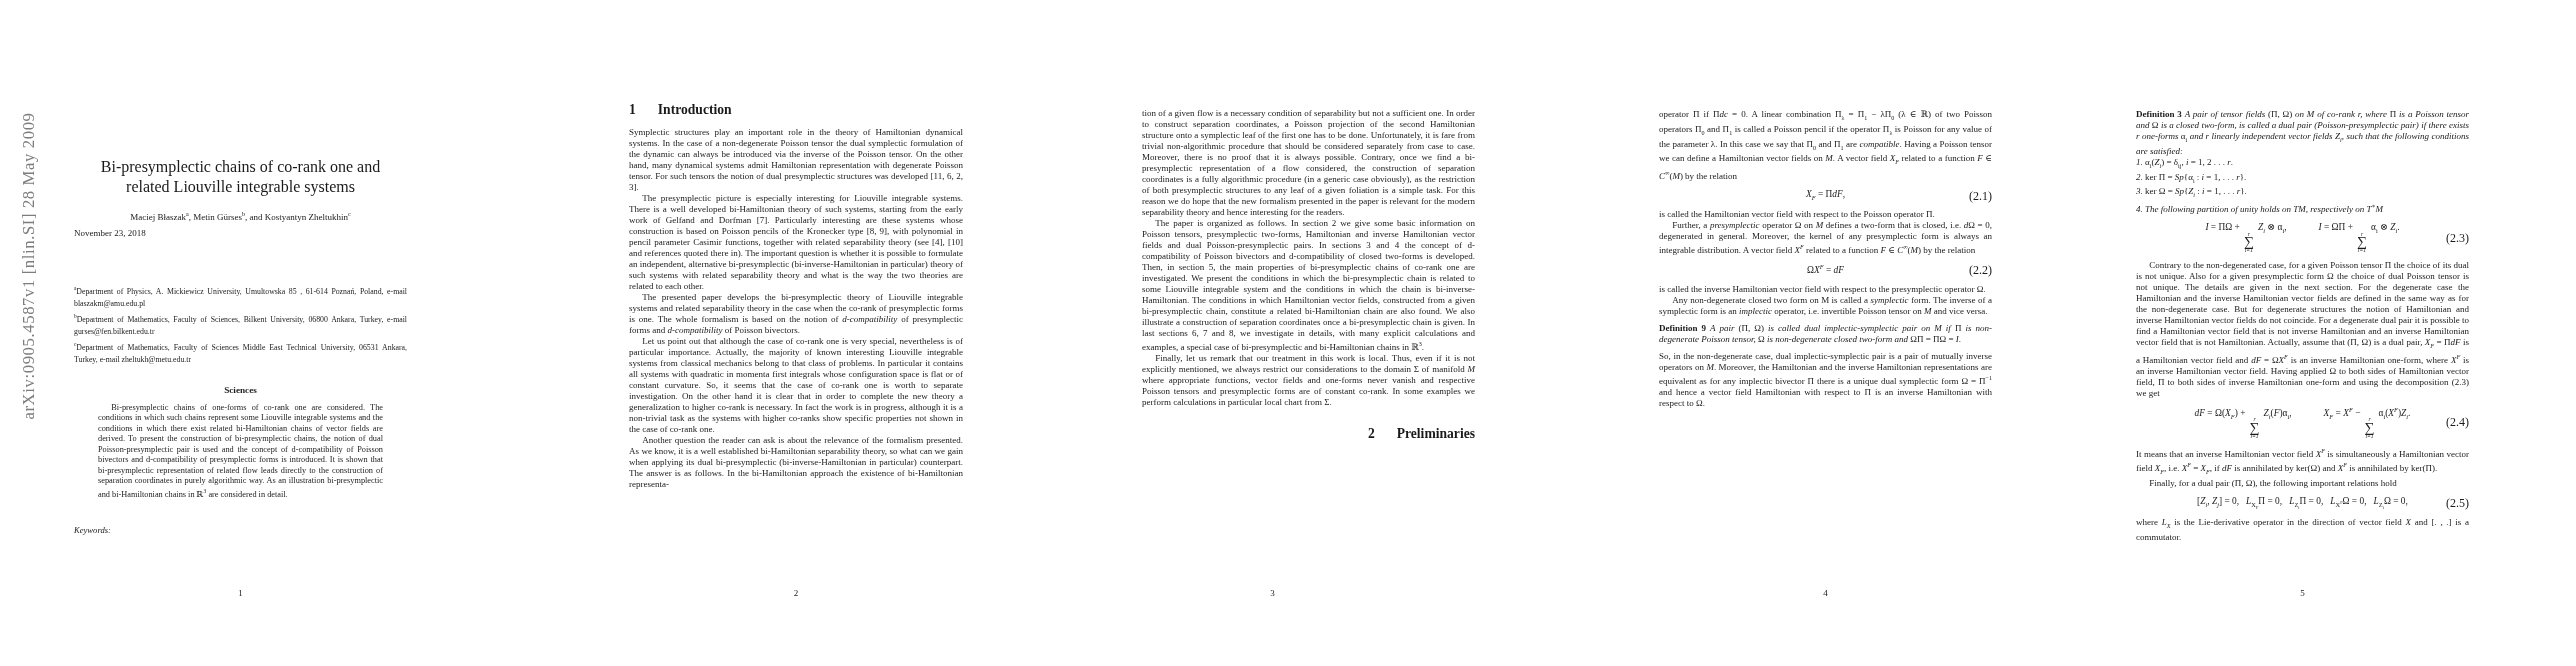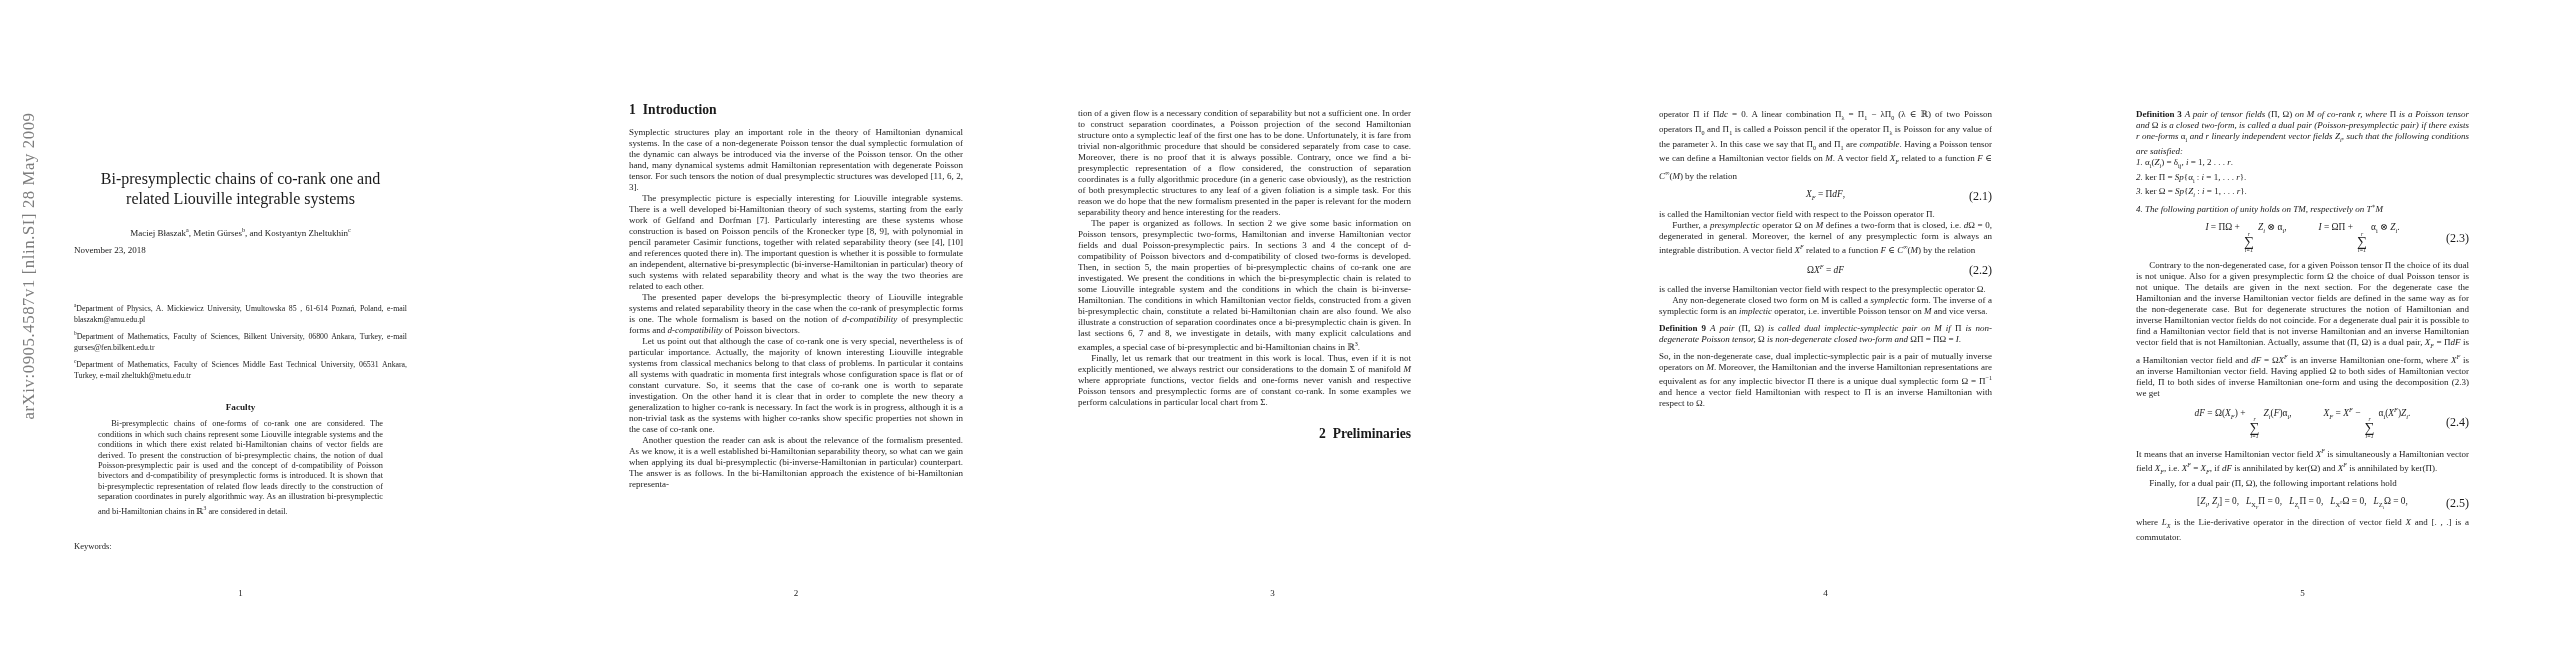--- a/index.html
+++ b/index.html
@@ -11,73 +11,73 @@
     position:absolute;left:29px;top:266px;
     transform:translate(-50%,-50%) rotate(-90deg);
     white-space:nowrap;font-size:16.7px;letter-spacing:0.6px;color:#7d7d7d;
   }
   .page{position:absolute;top:0;}
   .page p{margin:0;text-align:justify;font-size:9px;line-height:11px;}
   .ind{text-indent:13.3px;}
   .cont-end{text-align-last:justify;}
   .defpar{margin:6.1px 0 !important;}
   .sec{font-size:13.6px;font-weight:bold;margin:0 0 9.4px 0;line-height:1.1;}
-  .sec .sec-title{margin-left:7px;font-family:Liberation Serif, serif;}
+  .sec .sec-title{margin-left:22px;font-family:Liberation Serif, serif;}
   .sec2{margin:19px 0 10.6px 0;text-align:right;}
   .eqrow{position:relative;text-align:center;margin:7.2px 0;font-size:9.4px;line-height:1.2;}
   .eqrow .eqtag{position:absolute;right:0;top:50%;transform:translateY(-50%);font-size:12px;}
   .eqgap{display:inline-block;width:32px;}
   .msum{display:inline-flex;flex-direction:column;align-items:center;vertical-align:-0.55em;line-height:0.85;margin:0 1.7px;}
   .msum .mt,.msum .mb{font-size:5.6px;font-style:italic;}
   .msum .ms{font-size:14px;font-style:normal;}
   .li{margin:0;}
   
-  .p1-title{font-weight:normal;font-size:16px;line-height:20px;text-align:center;margin:16px;}
+  .p1-title{font-weight:normal;font-size:16px;line-height:20px;text-align:center;margin:4px;}
   .p1-authors{text-align:center !important;font-size:9.7px;margin-top:11.7px !important;text-indent:0 !important;}
   .p1-date{text-align:center;font-size:9.4px;margin-top:5.6px !important;}
   .affils{margin-top:43px;}
   .affils p{font-size:7.8px;line-height:12.2px;text-align:justify;}
   .abs-head{font-size:9.2px;font-weight:bold;text-align:center;margin:19px 0 0 0;}
   .abstract{width:285px;margin:7.8px auto 0 auto !important;font-size:8.3px !important;line-height:10.4px !important;text-indent:13.3px;}
-  .keywords{margin-top:24.5px !important;font-size:8.6px !important;}
+  .keywords{margin-top:24.5px !important;font-style:italic;font-size:8.6px !important;}
   .pageno{position:absolute;top:588px;text-align:center;font-size:9px;}
   sup{font-size:0.68em;}
   sub{font-size:0.68em;}
 </style>
 </head>
 <body>
 
 <div class="arxiv-stamp">arXiv:0905.4587v1  [nlin.SI]  28 May 2009</div>
 
 <section class="page" style="left:74px;top:153px;width:333px;">
   <h1 class="p1-title">Bi-presymplectic chains of co-rank one and<br>related Liouville integrable systems</h1>
   <p class="p1-authors">Maciej Błaszak<sup>a</sup>, Metin Gürses<sup>b</sup>, and Kostyantyn Zheltukhin<sup>c</sup></p>
   <p class="p1-date">November 23, 2018</p>
   <div class="affils">
     <p><sup>a</sup>Department of Physics, A. Mickiewicz University, Umultowska 85 , 61-614 Poznań, Poland, e-mail blaszakm@amu.edu.pl</p>
     <p><sup>b</sup>Department of Mathematics, Faculty of Sciences, Bilkent University, 06800 Ankara, Turkey, e-mail gurses@fen.bilkent.edu.tr</p>
     <p><sup>c</sup>Department of Mathematics, Faculty of Sciences Middle East Technical University, 06531 Ankara, Turkey, e-mail zheltukh@metu.edu.tr</p>
   </div>
-  <h2 class="abs-head">Faculty</h2>
+  <h2 class="abs-head">Sciences</h2>
   <p class="abstract">Bi-presymplectic chains of one-forms of co-rank one are considered. The conditions in which such chains represent some Liouville integrable systems and the conditions in which there exist related bi-Hamiltonian chains of vector fields are derived. To present the construction of bi-presymplectic chains, the notion of dual Poisson-presymplectic pair is used and the concept of d-compatibility of Poisson bivectors and d-compatibility of presymplectic forms is introduced. It is shown that bi-presymplectic representation of related flow leads directly to the construction of separation coordinates in purely algorithmic way. As an illustration bi-presymplectic and bi-Hamiltonian chains in ℝ<sup>3</sup> are considered in detail.</p>
   <p class="keywords">Keywords:</p>
 </section>
 <span class="pageno" style="left:74px;width:333px;">1</span>
 
 <section class="page" style="left:629px;top:103px;width:334px;">
   <h2 class="sec"><span>1</span><span class="sec-title">Introduction</span></h2>
   <p>Symplectic structures play an important role in the theory of Hamiltonian dynamical systems. In the case of a non-degenerate Poisson tensor the dual symplectic formulation of the dynamic can always be introduced via the inverse of the Poisson tensor. On the other hand, many dynamical systems admit Hamiltonian representation with degenerate Poisson tensor. For such tensors the notion of dual presymplectic structures was developed [11, 6, 2, 3].</p>
   <p class="ind">The presymplectic picture is especially interesting for Liouville integrable systems. There is a well developed bi-Hamiltonian theory of such systems, starting from the early work of Gelfand and Dorfman [7]. Particularly interesting are these systems whose construction is based on Poisson pencils of the Kronecker type [8, 9], with polynomial in pencil parameter Casimir functions, together with related separability theory (see [4], [10] and references quoted there in). The important question is whether it is possible to formulate an independent, alternative bi-presymplectic (bi-inverse-Hamiltonian in particular) theory of such systems with related separability theory and what is the way the two theories are related to each other.</p>
   <p class="ind">The presented paper develops the bi-presymplectic theory of Liouville integrable systems and related separability theory in the case when the co-rank of presymplectic forms is one. The whole formalism is based on the notion of <i>d-compatibility</i> of presymplectic forms and <i>d-compatibility</i> of Poisson bivectors.</p>
   <p class="ind">Let us point out that although the case of co-rank one is very special, nevertheless is of particular importance. Actually, the majority of known interesting Liouville integrable systems from classical mechanics belong to that class of problems. In particular it contains all systems with quadratic in momenta first integrals whose configuration space is flat or of constant curvature. So, it seems that the case of co-rank one is worth to separate investigation. On the other hand it is clear that in order to complete the new theory a generalization to higher co-rank is necessary. In fact the work is in progress, although it is a non-trivial task as the systems with higher co-ranks show specific properties not shown in the case of co-rank one.</p>
   <p class="ind cont-end">Another question the reader can ask is about the relevance of the formalism presented. As we know, it is a well established bi-Hamiltonian separability theory, so what can we gain when applying its dual bi-presymplectic (bi-inverse-Hamiltonian in particular) counterpart. The answer is as follows. In the bi-Hamiltonian approach the existence of bi-Hamiltonian representa-</p>
 </section>
 <span class="pageno" style="left:629px;width:334px;">2</span>
 
-<section class="page" style="left:1078px;top:108px;width:333px;">
+<section class="page" style="left:1142px;top:108px;width:333px;">
   <p>tion of a given flow is a necessary condition of separability but not a sufficient one. In order to construct separation coordinates, a Poisson projection of the second Hamiltonian structure onto a symplectic leaf of the first one has to be done. Unfortunately, it is fare from trivial non-algorithmic procedure that should be considered separately from case to case. Moreover, there is no proof that it is always possible. Contrary, once we find a bi-presymplectic representation of a flow considered, the construction of separation coordinates is a fully algorithmic procedure (in a generic case obviously), as the restriction of both presymplectic structures to any leaf of a given foliation is a simple task. For this reason we do hope that the new formalism presented in the paper is relevant for the modern separability theory and hence interesting for the readers.</p>
   <p class="ind">The paper is organized as follows. In section 2 we give some basic information on Poisson tensors, presymplectic two-forms, Hamiltonian and inverse Hamiltonian vector fields and dual Poisson-presymplectic pairs. In sections 3 and 4 the concept of d-compatibility of Poisson bivectors and d-compatibility of closed two-forms is developed. Then, in section 5, the main properties of bi-presymplectic chains of co-rank one are investigated. We present the conditions in which the bi-presymplectic chain is related to some Liouville integrable system and the conditions in which the chain is bi-inverse-Hamiltonian. The conditions in which Hamiltonian vector fields, constructed from a given bi-presymplectic chain, constitute a related bi-Hamiltonian chain are also found. We also illustrate a construction of separation coordinates once a bi-presymplectic chain is given. In last sections 6, 7 and 8, we investigate in details, with many explicit calculations and examples, a special case of bi-presymplectic and bi-Hamiltonian chains in ℝ<sup>3</sup>.</p>
   <p class="ind">Finally, let us remark that our treatment in this work is local. Thus, even if it is not explicitly mentioned, we always restrict our considerations to the domain Σ of manifold <i>M</i> where appropriate functions, vector fields and one-forms never vanish and respective Poisson tensors and presymplectic forms are of constant co-rank. In some examples we perform calculations in particular local chart from Σ.</p>
   <h2 class="sec sec2"><span>2</span><span class="sec-title">Preliminaries</span></h2>
 </section>
 <span class="pageno" style="left:1106px;width:333px;">3</span>
 
 <section class="page" style="left:1659px;top:109px;width:333px;">
   <p>operator Π if Π<i>dc</i> = 0.  A linear combination Π<sub>λ</sub> = Π<sub>1</sub> − λΠ<sub>0</sub> (λ ∈ ℝ) of two Poisson operators Π<sub>0</sub> and Π<sub>1</sub> is called a Poisson pencil if the operator Π<sub>λ</sub> is Poisson for any value of the parameter λ. In this case we say that Π<sub>0</sub> and Π<sub>1</sub> are <i>compatible</i>. Having a Poisson tensor we can define a Hamiltonian vector fields on <i>M</i>. A vector field <i>X<sub>F</sub></i> related to a function <i>F</i> ∈ <i>C</i><sup>∞</sup>(<i>M</i>) by the relation</p>
   <div class="eqrow"><span><i>X<sub>F</sub></i> = Π<i>dF</i>,</span><span class="eqtag">(2.1)</span></div>

